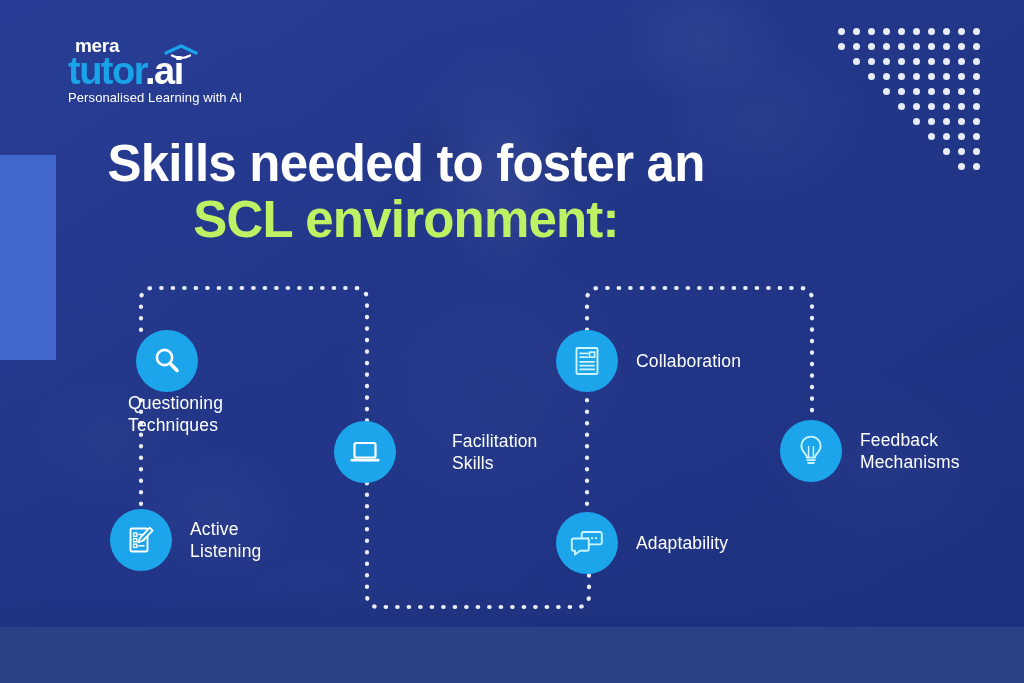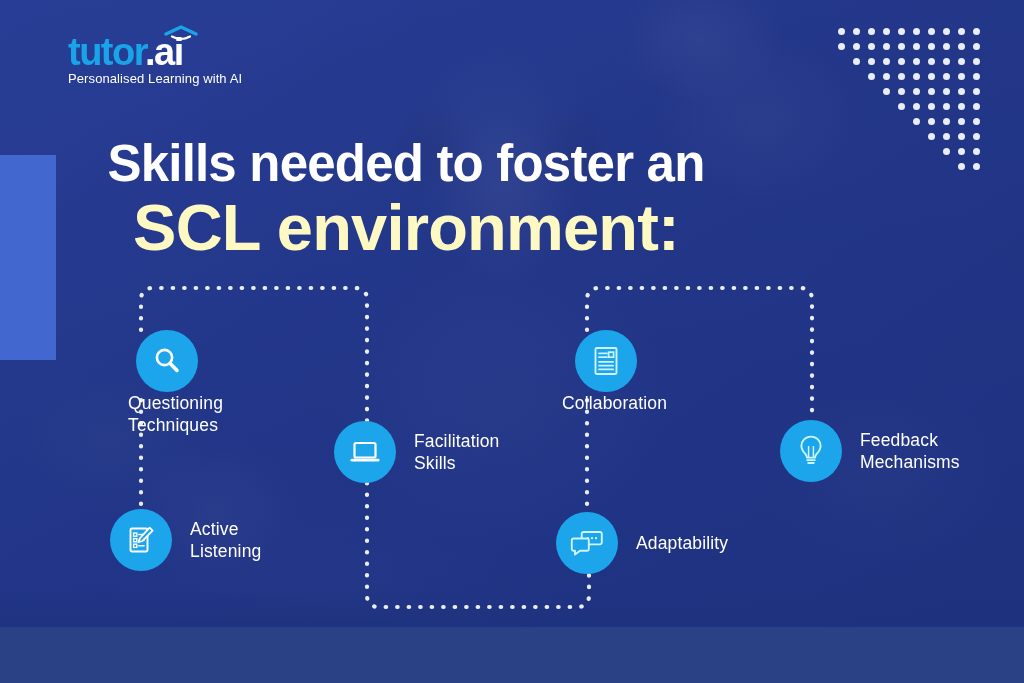--- a/index.html
+++ b/index.html
@@ -135,23 +135,23 @@
     text-align: center;
   }
   .headline-line1 {
     font-size: 51px;
     font-weight: bold;
     color: #ffffff;
     letter-spacing: -0.8px;
     line-height: 1.08;
   }
   .headline-line2 {
-    font-size: 65px;
+    font-size: 51px;
     font-weight: bold;
-    color: #fef9c3;
+    color: #bef264;
     letter-spacing: -0.8px;
     line-height: 1.14;
   }
 
   
   .connectors {
     position: absolute;
     inset: 0;
   }
 
@@ -177,22 +177,22 @@
     font-size: 17.5px;
     line-height: 1.28;
     color: #ffffff;
     white-space: pre-line;
     letter-spacing: 0.15px;
   }
 
   
   .node-questioning  { left: 110px; top: 330px; flex-direction: column; }
   .node-active       { left: 110px; top: 509px; }
-  .node-facilitation { left: 334px; top: 421px; }
-  .node-collaboration{ left: 544px; top: 330px; flex-direction: column; }
+  .node-facilitation { left: 334px; top: 421px; gap: 38px; }
+  .node-collaboration{ left: 556px; top: 330px; }
   .node-adaptability { left: 556px; top: 512px; }
   .node-feedback     { left: 780px; top: 420px; }
 </style>
 </head>
 <body>
 
 <div id="poster">
 
   <div class="bg-photo"></div>
   <div class="bg-overlay"></div>
@@ -262,20 +262,21 @@
       <i style="left: 120px; top: 105px;"></i>
       <i style="left: 135px; top: 105px;"></i>
       <i style="left: 105px; top: 120px;"></i>
       <i style="left: 120px; top: 120px;"></i>
       <i style="left: 135px; top: 120px;"></i>
       <i style="left: 120px; top: 135px;"></i>
       <i style="left: 135px; top: 135px;"></i>
     </div>
 
   <div class="logo">
+    <div class="logo-mera">mera</div>
     <div class="logo-word">
       <span class="logo-tutor">tutor</span><span class="logo-ai">.ai</span>
       <svg class="logo-cap" viewBox="0 0 34 17">
         <path d="M2 9 L17 2 L32 9" fill="none" stroke="#19a3e8" stroke-width="3.4" stroke-linecap="round" stroke-linejoin="round"></path>
         <path d="M8 11.5 Q17 16.5 26 11.5" fill="none" stroke="#ffffff" stroke-width="2.2" stroke-linecap="round"></path>
       </svg>
     </div>
     <div class="logo-tagline">Personalised Learning with AI</div>
   </div>
 

